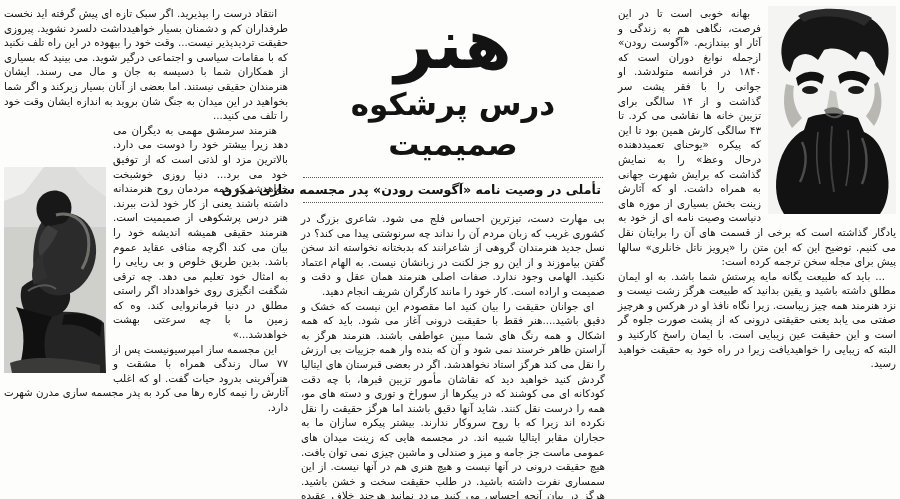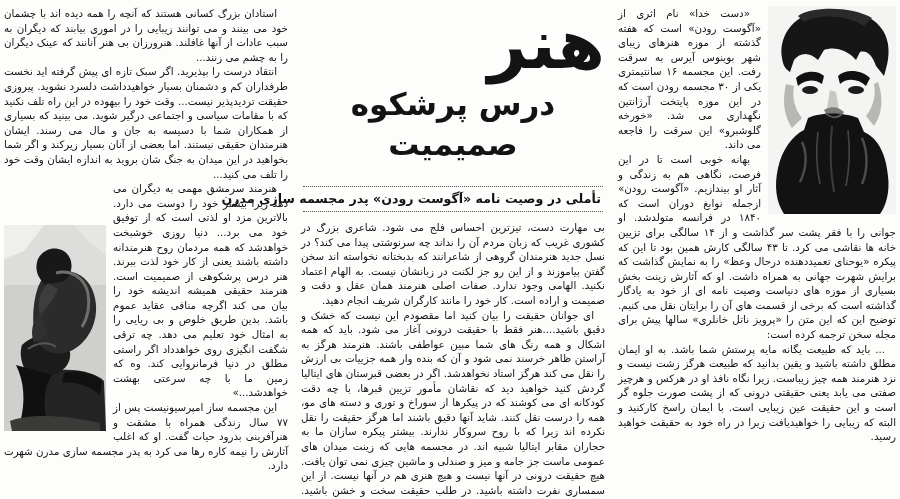--- a/index.html
+++ b/index.html
@@ -36,25 +36,25 @@
   .statue{
     float:left;
     width:102px;height:206px;
     margin:44px 7px 4px 0;
   }
   .portrait svg,.statue svg{display:block;width:100%;height:100%;}
   h1.title{
     margin:0;padding:0;
     font-size:68px;line-height:78px;
     font-weight:700;
-    text-align:right;
+    text-align:center;
     letter-spacing:0;
   }
   h2.title2{
-    margin:0 0 22px 0;padding:0;
+    margin:0 0 13px 0;padding:0;
     font-size:31px;line-height:40px;
     font-weight:700;
     text-align:center;
   }
   .kicker{
     border-top:1px dotted #555;
     border-bottom:1px dotted #555;
     padding:4px 2px 5px 2px;
     margin:0 2px 8px 2px;
     font-size:12.6px;
@@ -91,36 +91,34 @@
         <path d="M16,208 L112,208 C110,200 104,196 96,198 L88,192 L80,202 L70,194 L62,204 L52,194 L44,202 L34,194 L26,200 Z" fill="#121212"></path>
 
         <path d="M34,136 C40,148 38,164 32,176" stroke="#4c4c4c" stroke-width="2.5" fill="none"></path>
         <path d="M94,132 C100,146 100,164 94,178" stroke="#4c4c4c" stroke-width="2.5" fill="none"></path>
         <path d="M64,120 C62,140 62,164 66,186" stroke="#3c3c3c" stroke-width="2" fill="none"></path>
         <path d="M50,126 C48,142 48,160 52,178" stroke="#454545" stroke-width="1.6" fill="none"></path>
         <path d="M80,124 C82,142 82,160 78,180" stroke="#454545" stroke-width="1.6" fill="none"></path>
         <path d="M58,108 C64,112 70,112 74,108" stroke="#555" stroke-width="2" fill="none"></path>
       </svg>
     </div>
-    <p class="body">«دست خدا» نام اثری از «آگوست رودن» است که هفته گذشته از موزه هنرهای زیبای شهر بوینوس آیرس به سرقت رفت. این مجسمه ۱۶ سانتیمتری یکی از ۳۰ مجسمه رودن است که در این موزه پایتخت آرژانتین نگهداری می شد. «خورخه گلوشبرو» این سرقت را فاجعه می داند.</p>
     <p class="body">بهانه خوبی است تا در این فرصت، نگاهی هم به زندگی و آثار او بیندازیم. «آگوست رودن» ازجمله نوابغ دوران است که ۱۸۴۰ در فرانسه متولدشد. او جوانی را با فقر پشت سر گذاشت و از ۱۴ سالگی برای تزیین خانه ها نقاشی می کرد. تا ۴۳ سالگی کارش همین بود تا این که پیکره «یوحنای تعمیددهنده درحال وعظ» را به نمایش گذاشت که برایش شهرت جهانی به همراه داشت. او که آثارش زینت بخش بسیاری از موزه های دنیاست وصیت نامه ای از خود به یادگار گذاشته است که برخی از قسمت های آن را برایتان نقل می کنیم. توضیح این که این متن را «پرویز ناتل خانلری» سالها پیش برای مجله سخن ترجمه کرده است:</p>
     <p class="body">... باید که طبیعت یگانه مایه پرستش شما باشد. به او ایمان مطلق داشته باشید و یقین بدانید که طبیعت هرگز زشت نیست و نزد هنرمند همه چیز زیباست. زیرا نگاه نافذ او در هرکس و هرچیز صفتی می یابد یعنی حقیقتی درونی که از پشت صورت جلوه گر است و این حقیقت عین زیبایی است. با ایمان راسخ کارکنید و البته که زیبایی را خواهیدیافت زیرا در راه خود به حقیقت خواهید رسید.</p>
 
   </div>
 
   <div class="col col-mid">
     <h1 class="title">هنر</h1>
     <h2 class="title2">درس پرشکوه صمیمیت</h2>
     <div class="kicker">تأملی در وصیت نامه «آگوست رودن» پدر مجسمه سازی مدرن</div>
     <p class="body noindent">بی مهارت دست، تیزترین احساس فلج می شود. شاعری بزرگ در کشوری غریب که زبان مردم آن را نداند چه سرنوشتی پیدا می کند؟ در نسل جدید هنرمندان گروهی از شاعرانند که بدبختانه نخواسته اند سخن گفتن بیاموزند و از این رو جز لکنت در زبانشان نیست. به الهام اعتماد نکنید. الهامی وجود ندارد. صفات اصلی هنرمند همان عقل و دقت و صمیمت و اراده است. کار خود را مانند کارگران شریف انجام دهید.</p>
     <p class="body">ای جوانان حقیقت را بیان کنید اما مقصودم این نیست که خشک و دقیق باشید....هنر فقط با حقیقت درونی آغاز می شود. باید که همه اشکال و همه رنگ های شما مبین عواطفی باشند. هنرمند هرگز به آراستن ظاهر خرسند نمی شود و آن که بنده وار همه جزییات بی ارزش را نقل می کند هرگز استاد نخواهدشد. اگر در بعضی قبرستان های ایتالیا گردش کنید خواهید دید که نقاشان مأمور تزیین قبرها، با چه دقت کودکانه ای می کوشند که در پیکرها از سوراخ و توری و دسته های مو، همه را درست نقل کنند. شاید آنها دقیق باشند اما هرگز حقیقت را نقل نکرده اند زیرا که با روح سروکار ندارند. بیشتر پیکره سازان ما به حجاران مقابر ایتالیا شبیه اند. در مجسمه هایی که زینت میدان های عمومی ماست جز جامه و میز و صندلی و ماشین چیزی نمی توان یافت. هیچ حقیقت درونی در آنها نیست و هیچ هنری هم در آنها نیست. از این سمساری نفرت داشته باشید. در طلب حقیقت سخت و خشن باشید. هرگز در بیان آنچه احساس می کنید مردد نمانید هرچند خلاف عقیده دیگران باشد...</p>
   </div>
 
   <div class="col col-left">
-    <p class="body">استادان بزرگ کسانی هستند که آنچه را همه دیده اند با چشمان خود می بینند و می توانند زیبایی را در اموری بیابند که دیگران به سبب عادات از آنها غافلند. هنرورزان بی هنر آنانند که عینک دیگران را به چشم می زنند...</p>
     <p class="body">انتقاد درست را بپذیرید. اگر سبک تازه ای پیش گرفته اید نخست طرفداران کم و دشمنان بسیار خواهیدداشت دلسرد نشوید. پیروزی حقیقت تردیدپذیر نیست... وقت خود را بیهوده در این راه تلف نکنید که با مقامات سیاسی و اجتماعی درگیر شوید. می بینید که بسیاری از همکاران شما با دسیسه به جان و مال می رسند. ایشان هنرمندان حقیقی نیستند. اما بعضی از آنان بسیار زیرکند و اگر شما بخواهید در این میدان به جنگ شان بروید به اندازه ایشان وقت خود را تلف می کنید...</p>
     <div class="statue">
       <svg viewBox="0 0 102 206" preserveAspectRatio="none">
         <rect x="0" y="0" width="102" height="206" fill="#cfcfcc"></rect>
         <rect x="0" y="0" width="102" height="60" fill="#dddddb"></rect>
         <path d="M0,0 L40,0 L20,26 L0,34 Z" fill="#efefed"></path>
         <path d="M70,0 L102,0 L102,30 L84,16 Z" fill="#e6e6e4"></path>
 
         <path d="M30,150 C60,140 90,146 100,156 L102,206 L20,206 C18,186 22,162 30,150 Z" fill="#242424"></path>
 

